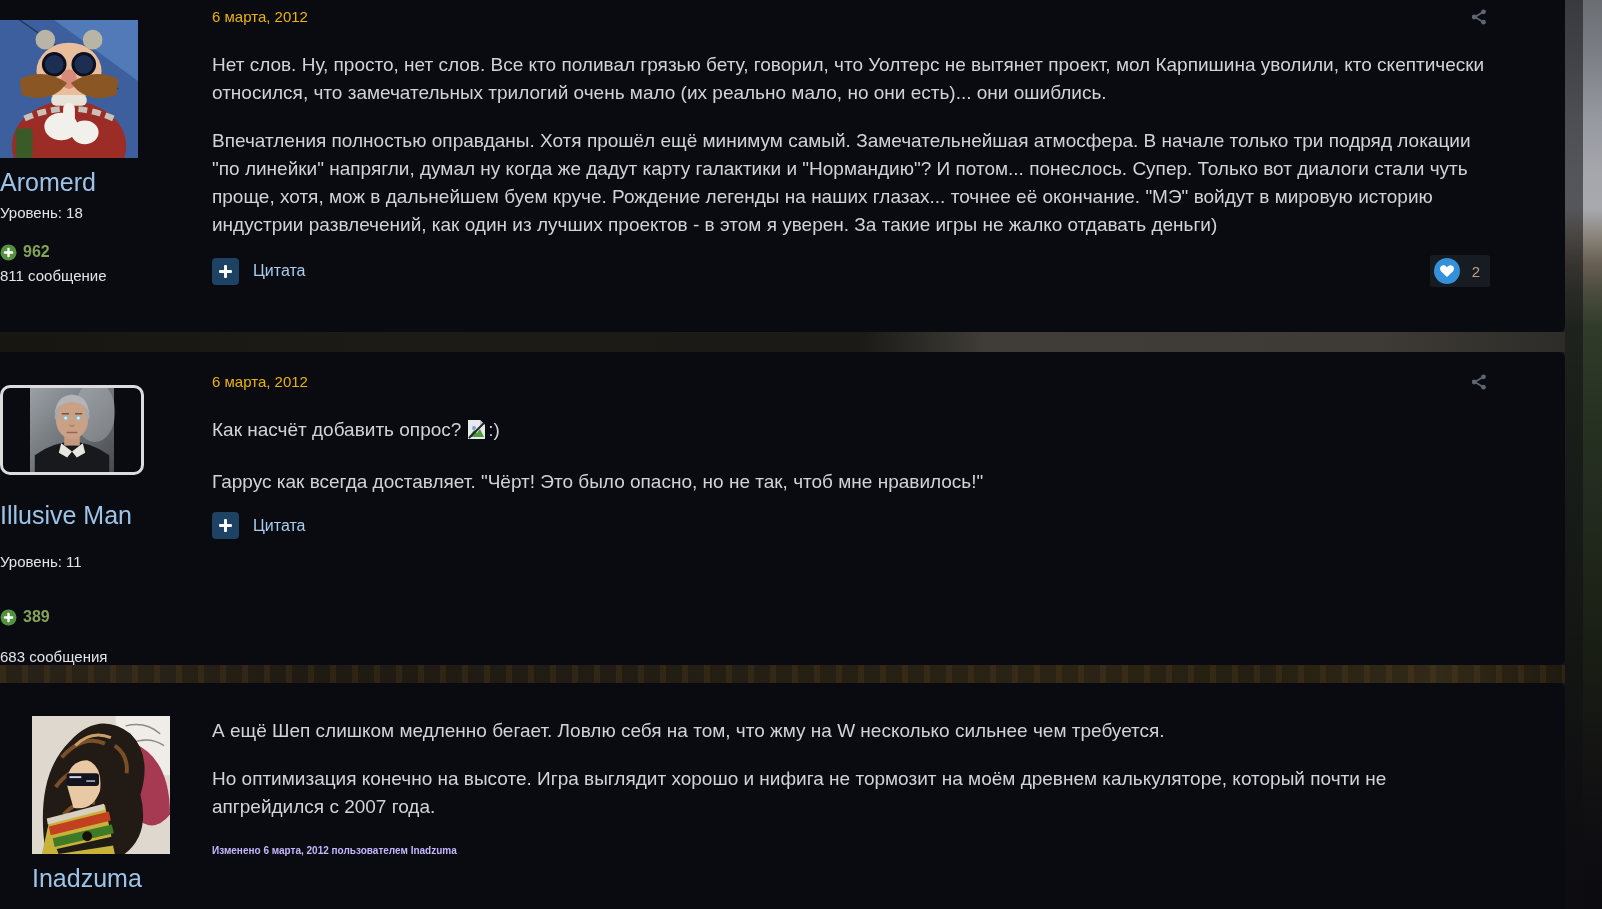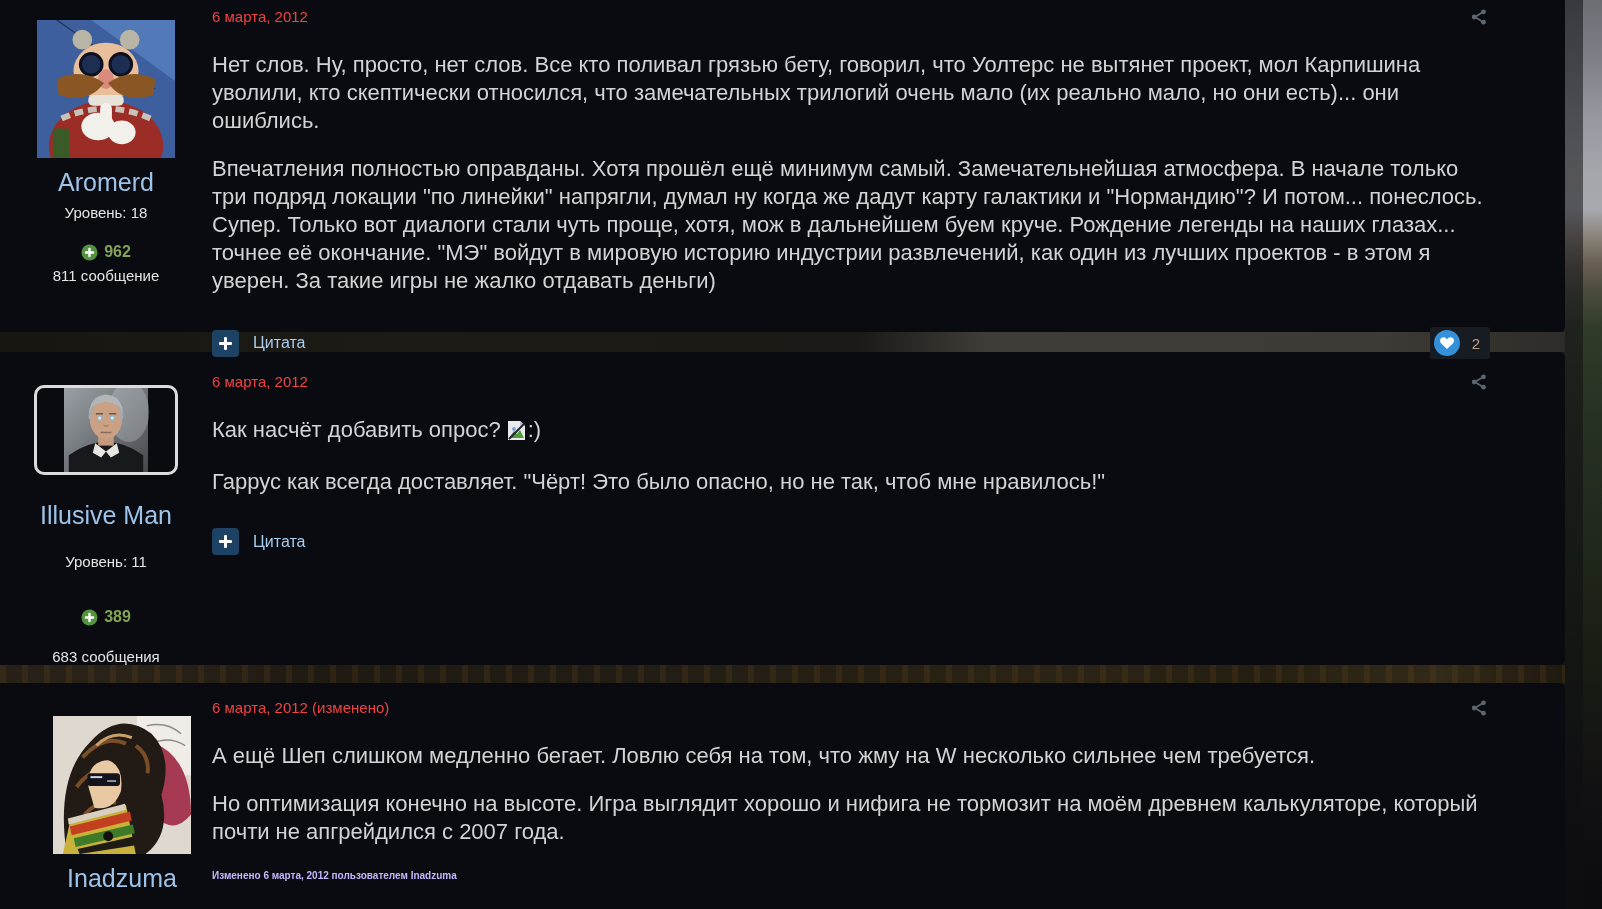--- a/index.html
+++ b/index.html
@@ -36,21 +36,21 @@
     background:linear-gradient(to right,#181610 0%,#1d1b15 25%,#1b1a16 55%,#403d38 63%,#3e3b36 88%,#2e2c28 100%);
   }
   .gap2 {
     height:18px;
     background:
       repeating-linear-gradient(90deg, rgba(120,80,30,.18) 0 6px, rgba(0,0,0,0) 6px 22px),
       linear-gradient(to right,#262017 0%,#2a2318 8%,#1f1a12 20%,#221d14 40%,#262014 55%,#2b2416 70%,#241f12 80%,#332a18 92%,#1f1a10 100%);
   }
 
   
-  .author { flex:0 0 212px; display:flex; flex-direction:column; align-items:center; }
+  .author { flex:0 0 212px; display:flex; flex-direction:column; align-items:flex-start; }
   .post.first  .author { padding-top:20px; }
   .post.second .author { padding-top:33px;gap:16px; }
   .post.third  .author { padding-top:33px;padding-left:32px; }
 
   .avatar { width:138px; height:138px; overflow:hidden; cursor:pointer; }
   .avatar svg { display:block; width:100%; height:100%; }
   .avatar.framed { border:3px solid #dcdcde; border-radius:10px; width:144px; height:144px; }
 
   .username { font-size:25px; color:#9dc3e8; margin-top:10px; text-decoration:none; cursor:pointer; }
   .user-level { font-size:15px; color:#e3e4e6; margin-top:7px; }
@@ -58,27 +58,27 @@
   .rep-num { font-size:16px; font-weight:bold; color:#84a356; }
   .messages { font-size:15px; color:#e3e4e6; margin-top:6px; }
 
   
   .post-body { flex:1; padding-right:75px; }
   .post.first  .post-body { padding-top:6px; }
   .post.second .post-body { padding-top:19px; }
   .post.third  .post-body { padding-top:14px; }
 
   .post-header { display:flex; justify-content:space-between; align-items:flex-start; }
-  .post-date { font-size:15px; line-height:21px; color:#ef4444; }
+  .post-date { font-size:15px; line-height:21px; color:#eab308; }
   .share-btn { background:none; border:none; cursor:pointer; padding:2px; }
 
-  .post-text { font-size:22px; line-height:28px; color:#d2d3d6; margin-top:20px; }
+  .post-text { font-size:19px; line-height:28px; color:#d2d3d6; margin-top:20px; }
   .post-text .inline-ico { display:inline-block; vertical-align:-4px; margin:0 2px 0 6px; }
 
-  .actions { display:flex; align-items:center; margin-top:32px; }
+  .actions { display:flex; align-items:center; margin-top:16px; }
   .quote-plus {
     width:27px; height:27px; border:none; border-radius:4px; background:#1d4263;
     display:flex; align-items:center; justify-content:center; cursor:pointer;
   }
   .quote-link { margin-left:14px; font-size:16px; color:#a9cdee; text-decoration:none; cursor:pointer; }
 
   .likes { margin-left:auto; display:flex; align-items:center; background:#171b22; border-radius:3px; padding:3px 10px 3px 4px; }
   .heart-btn { width:26px; height:26px; border:none; background:none; padding:0; cursor:pointer; }
   .like-count { margin-left:12px; font-size:15px; color:#bda086; cursor:pointer; }
 
@@ -273,32 +273,20 @@
             <path d="M21,124 L81,110 L83,119 L23,133 Z" fill="#3f7a28"></path>
             <path d="M25,135 L83,122 L84,131 L27,140 Z" fill="#1e1a16"></path>
             <path d="M15,104 L73,89 L74,95 L16,110 Z" fill="#d8cfc0"></path>
             <circle cx="56" cy="122" r="5" fill="#14100c"></circle>
           </svg>
         </div>
         <a class="username">Inadzuma</a>
       </aside>
 
       <div class="post-body">
-        <header class="post-header">
-          <time class="post-date">6 марта, 2012 (изменено)</time>
-          <button class="share-btn">
-            <svg width="18" height="18" viewBox="0 0 18 18">
-              <line x1="5" y1="9" x2="13" y2="4" stroke="#5d6670" stroke-width="1.8"></line>
-              <line x1="5" y1="9" x2="13" y2="14" stroke="#5d6670" stroke-width="1.8"></line>
-              <circle cx="13.5" cy="3.8" r="2.4" fill="#5d6670"></circle>
-              <circle cx="4.2" cy="9" r="2.4" fill="#5d6670"></circle>
-              <circle cx="13.5" cy="14.2" r="2.4" fill="#5d6670"></circle>
-            </svg>
-          </button>
-        </header>
         <p class="post-text">А ещё Шеп слишком медленно бегает. Ловлю себя на том, что жму на W несколько сильнее чем требуется.</p>
         <p class="post-text">Но оптимизация конечно на высоте. Игра выглядит хорошо и нифига не тормозит на моём древнем калькуляторе, который почти не апгрейдился с 2007 года.</p>
         <p class="edit-note">Изменено 6 марта, 2012 пользователем Inadzuma</p>
       </div>
     </article>
 
   </div>
 </div>
 
 </body></html>

